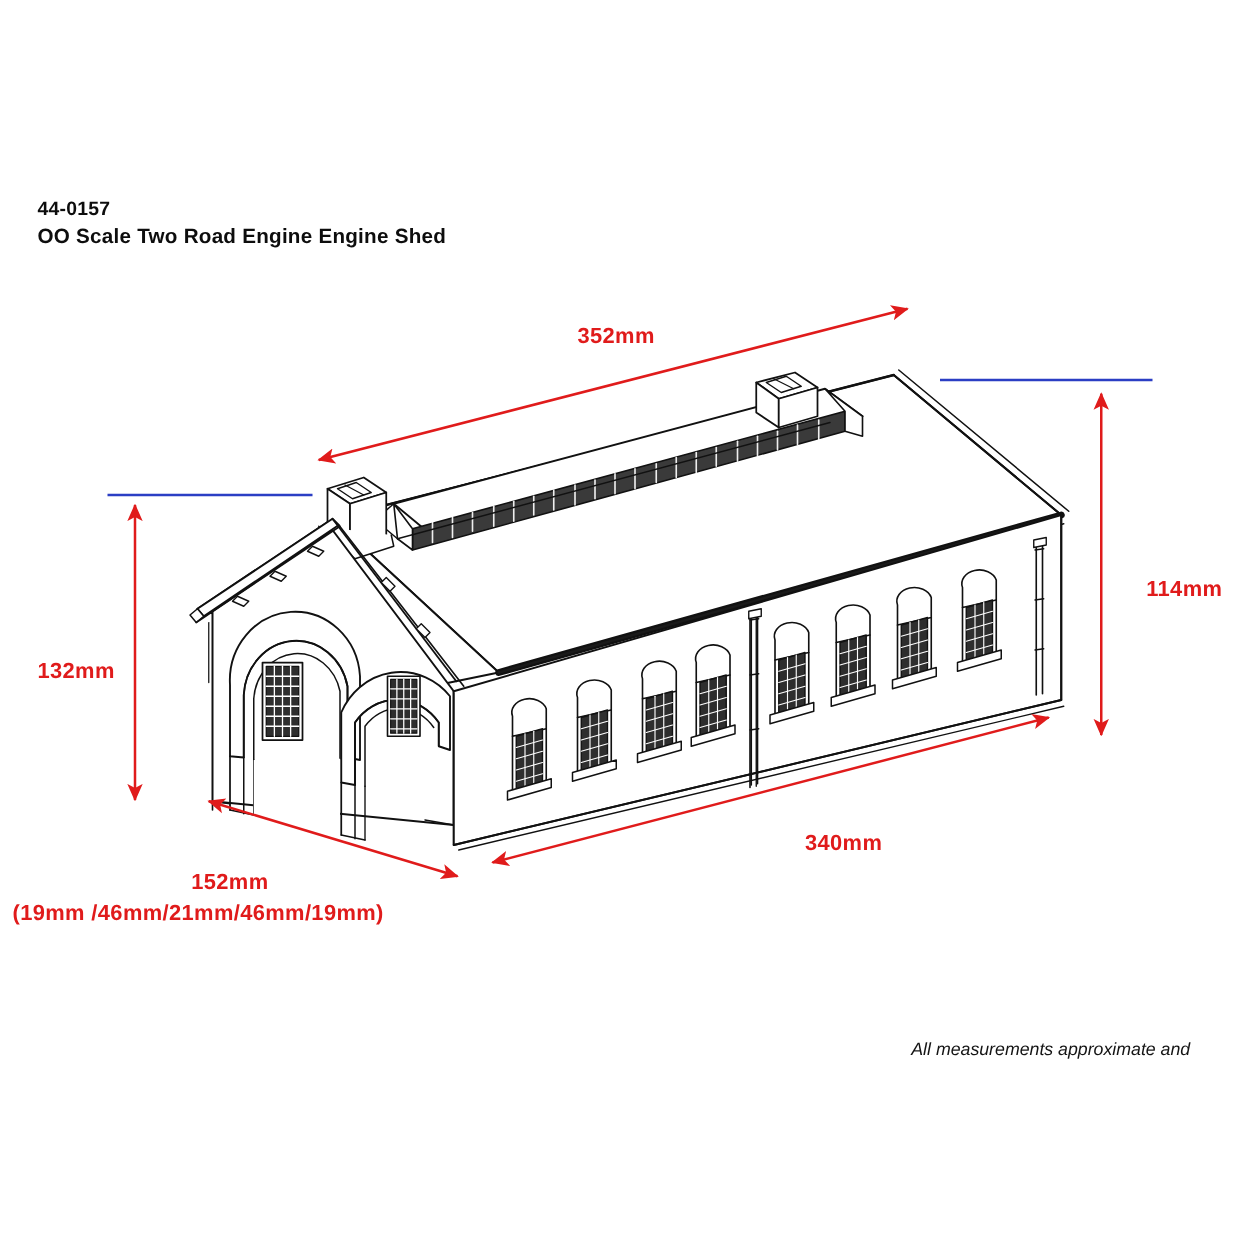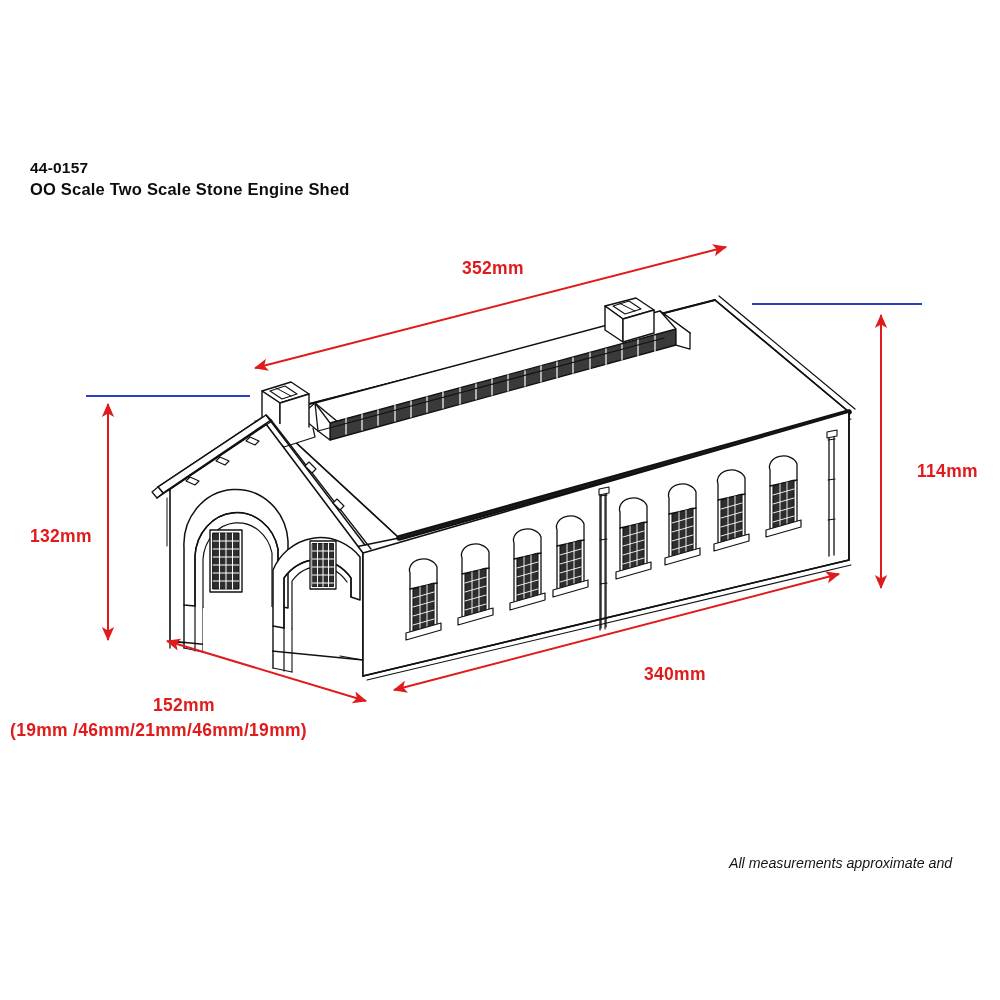--- a/index.html
+++ b/index.html
@@ -33,21 +33,21 @@
     top: 159px;
     font-size: 15.5px;
   }
   #product-title {
     top: 180px;
     font-size: 16.5px;
   }
   #footnote {
     position: absolute;
     left: 729px;
-    top: 853px;
+    top: 830px;
     width: 260px;
     font-size: 14.2px;
     font-style: italic;
     color: #141414;
     line-height: 1.42;
     font-family: "Liberation Sans", sans-serif;
   }
   svg { display: block; }
   text.dim {
     fill: #e01b1b;
@@ -56,21 +56,21 @@
     font-size: 17.5px;
     letter-spacing: 0.3px;
   }
 </style>
 </head>
 <body>
 
 <div id="sheet">
 
   <div class="hdr" id="product-code">44-0157</div>
-  <div class="hdr" id="product-title">OO Scale Two Scale Stone Engine Shed</div>
+  <div class="hdr" id="product-title">OO Scale Two Road Engine Engine Shed</div>
 
   <svg id="drawing" width="1000" height="1000" viewBox="0 0 1000 1000">
 
     <defs>
       <marker id="ar-red" viewBox="0 0 10 10" refX="9.2" refY="5" markerWidth="7" markerHeight="7" orient="auto-start-reverse">
         <path d="M 0 0.6 L 10 5 L 0 9.4 L 2.4 5 Z" fill="#e01b1b"></path>
       </marker>
       <clipPath id="clip-all">
           <rect x="0" y="0" width="1000" height="1000"></rect>
         </clipPath>

